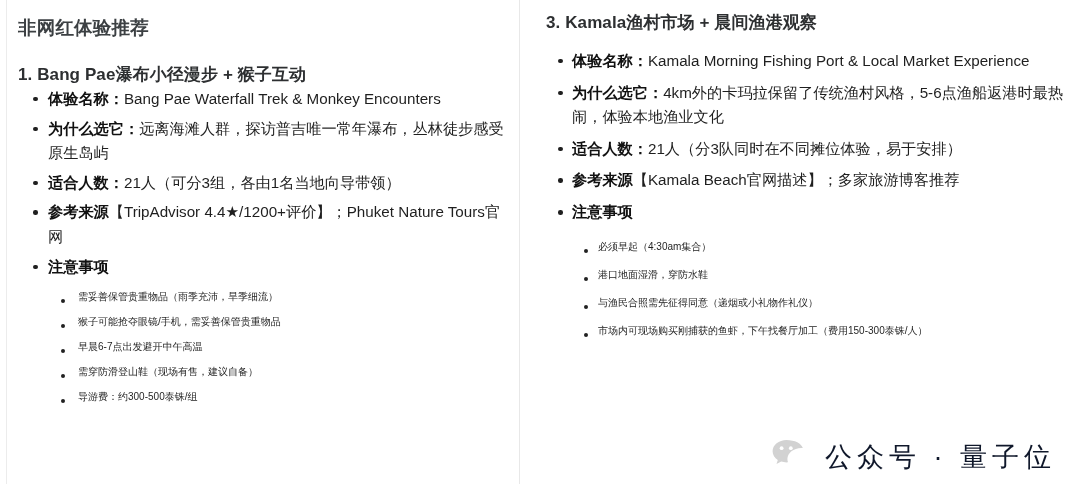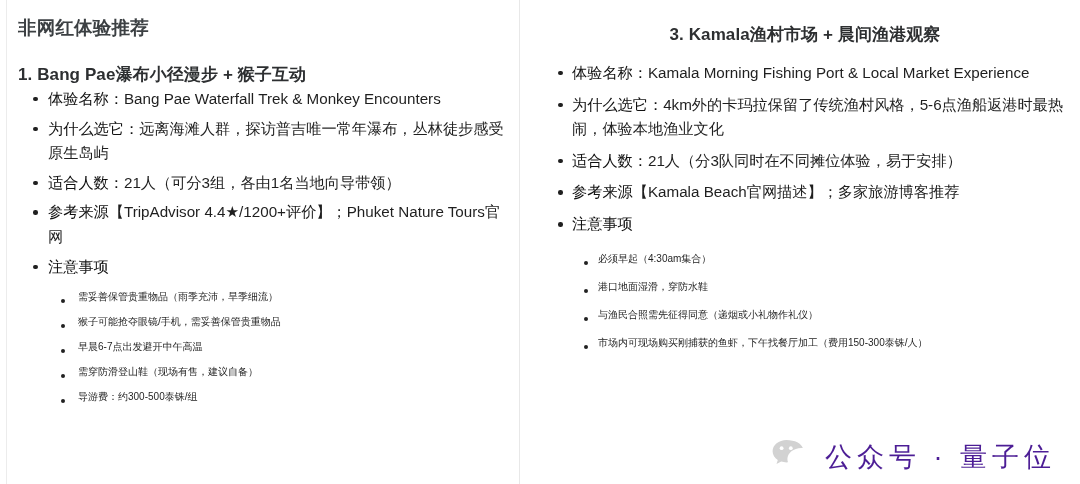--- a/index.html
+++ b/index.html
@@ -66,21 +66,21 @@
 
   h2.item-title {
     font-size: 17px;
     font-weight: 700;
     color: #2d2f31;
     margin: 24px 0 0 0;
     line-height: 1.35;
     letter-spacing: 0.1px;
   }
   .col-right h2.item-title {
-    text-align: center;
+    margin-top: 12px;
   }
 
   ul {
     list-style: none;
     margin: 0;
     padding: 0;
   }
 
   ul.lvl1 {
   }
@@ -125,21 +125,21 @@
     position: absolute;
     left: 13px;
     top: 10px;
     width: 4px;
     height: 4px;
     border-radius: 50%;
     background: #222;
   }
 
   .lbl {
-    font-weight: 400;
+    font-weight: 700;
     color: #111;
     text-align: right;
   }
 
   .col-right li.bullet { margin-bottom: 7px; }
   .col-right ul.lvl1 > li.bullet { padding-left: 26px; }
   .col-right ul.lvl1 > li.bullet::before { left: 12px; }
   .col-right ul.lvl2 { margin-top: 14px; }
   .col-right ul.lvl2 > li.bullet { margin-bottom: 12px; padding-left: 26px; }
   .col-right ul.lvl2 > li.bullet::before { left: 12px; }
@@ -151,21 +151,21 @@
     bottom: 8px;
     display: flex;
     align-items: center;
     gap: 10px;
     opacity: 1;
     pointer-events: none;
     user-select: none;
   }
   .watermark .wm-text {
     font-size: 27px;
-    color: #4c1d95;
+    color: #0f172a;
     letter-spacing: 5px;
     font-weight: 400;
     white-space: nowrap;
     font-family: "Liberation Sans", "DejaVu Sans", sans-serif;
   }
   .wm-icon { flex: 0 0 auto; }
 </style>
 </head>
 <body>
 

